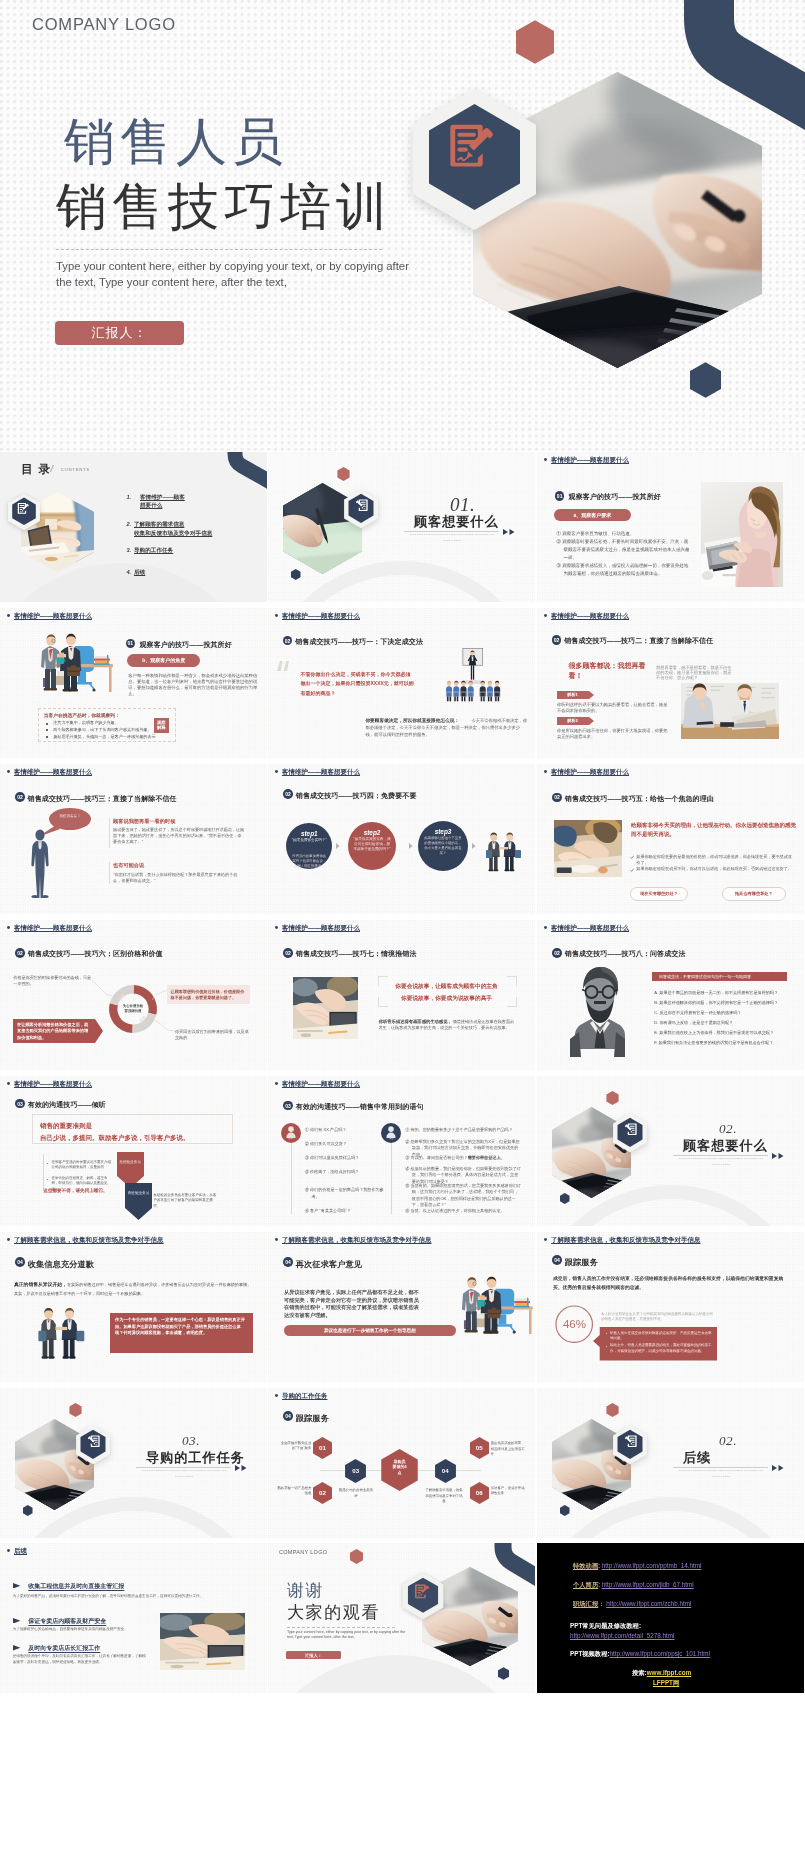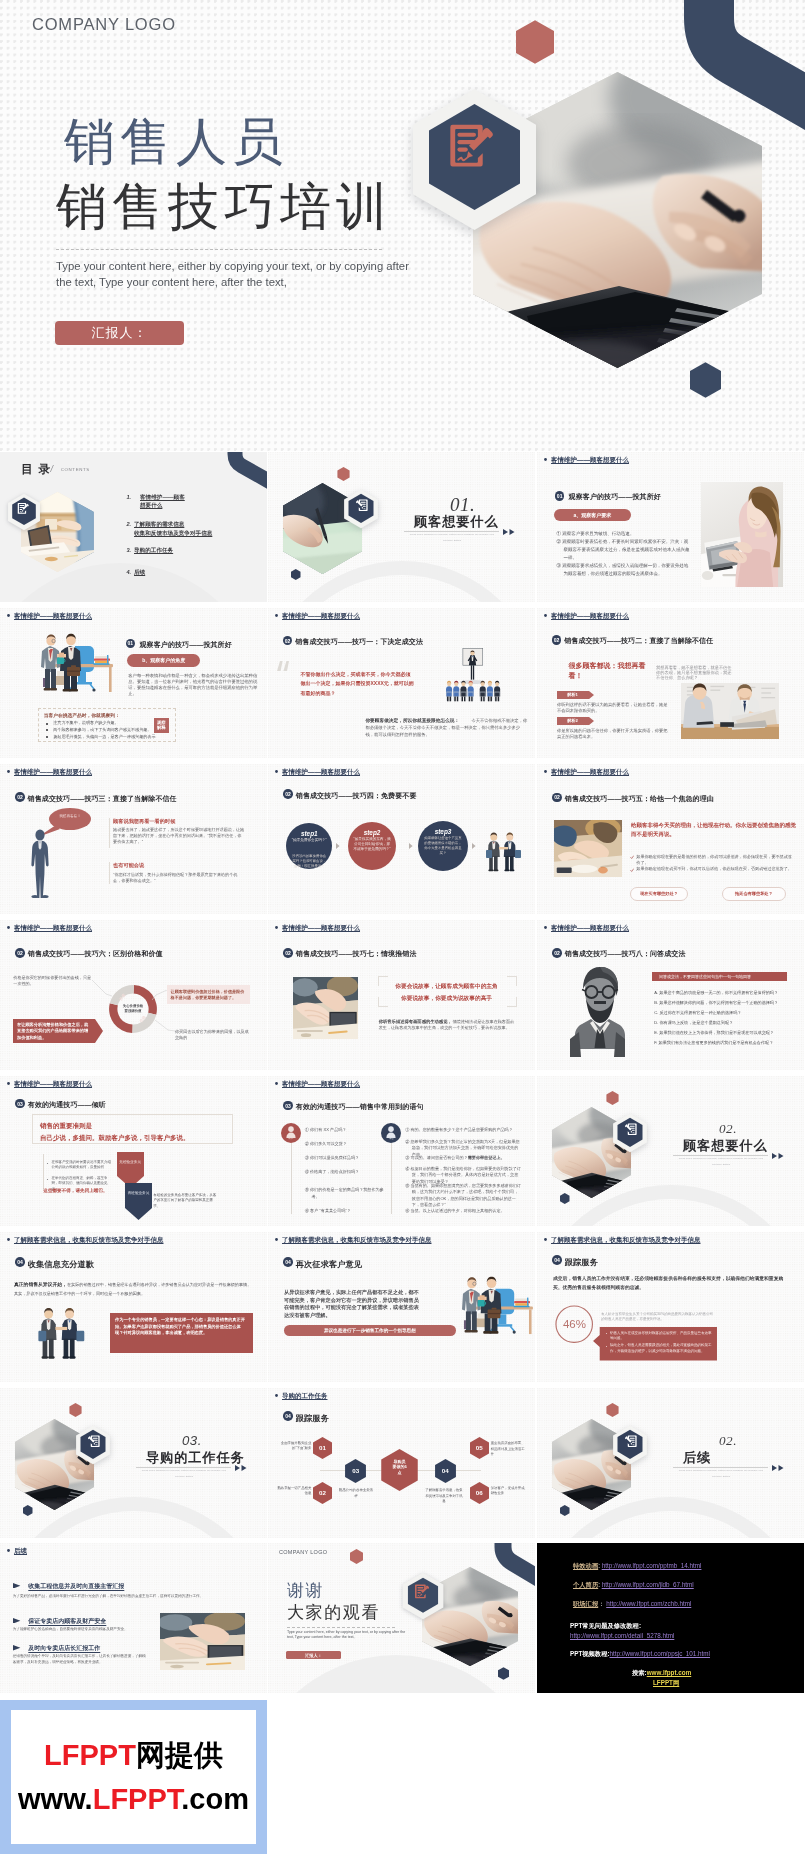--- a/index.html
+++ b/index.html
@@ -1339,21 +1339,21 @@
 <div style="position:absolute;left:69px;top:15px">
           <svg width="13" height="14" viewBox="0 0 100 115">
             <path d="M50 0 L100 28.75 L100 86.25 L50 115 L0 86.25 L0 28.75 Z" fill="#b96a63"></path>
           </svg>
         </div>
 <div style="position:absolute;left:23px;top:117px">
           <svg width="9.5" height="11" viewBox="0 0 100 115">
             <path d="M50 0 L100 28.75 L100 86.25 L50 115 L0 86.25 L0 28.75 Z" fill="#33405a"></path>
           </svg>
         </div>
-<div style="position:absolute;left:182px;top:44.5px;font-size:13.2px;line-height:15px;color:#3f3f42;white-space:nowrap;font-style:italic;font-family:Liberation Sans, sans-serif;letter-spacing:.5px;">03.</div>
+<div style="position:absolute;left:182px;top:44.5px;font-size:13.2px;line-height:15px;color:#3f3f42;white-space:nowrap;font-style:italic;font-family:Liberation Serif, serif;letter-spacing:.5px;">03.</div>
 <div style="position:absolute;left:146px;top:61.5px;font-size:13.2px;line-height:16px;color:#2c2c30;font-weight:bold;white-space:nowrap;letter-spacing:0.9px;">导购的工作任务</div>
 <div style="position:absolute;left:136px;top:78.7px;width:95px;height:0px;box-sizing:border-box;border-top:.6px solid #d0d0d0;"></div>
 <div style="position:absolute;left:138px;top:80.4px;font-size:2.5px;line-height:5.4px;color:#b6b6ba;width:92px;text-align:center;">Pleas oPPT Nangede for company editors oPPT Nangede for company eion company EditPs</div>
 <svg style="position:absolute;left:235px;top:76.5px" width="12" height="6" viewBox="0 0 12 6">
           <path d="M0 0 L5 3 L0 6 Z" fill="#33405a"></path>
           <path d="M6.5 0 L11.5 3 L6.5 6 Z" fill="#33405a"></path>
         </svg>
 </div>
 
 <div class="slide" style="left:268px;top:1388px">
@@ -1737,19 +1737,13 @@
 <div class="lk" style="left:36px;top:37px"><span class="lab">个人简历</span><span style="color:#fff">: </span><span class="url">http://www.lfppt.com/jldb_67.html</span></div>
 <div class="lk" style="left:36px;top:56px"><span class="lab">职场汇报</span><span style="color:#fff">： </span><span class="url">http://www.lfppt.com/zchb.html</span></div>
 <div class="lk" style="left:33px;top:78px"><span class="labw">PPT常见问题及修改教程:</span></div>
 <div class="lk" style="left:33px;top:88px"><span class="url">http://www.lfppt.com/detail_5278.html</span></div>
 <div class="lk" style="left:33px;top:106px"><span class="labw">PPT视频教程:</span><span class="url">http://www.lfppt.com/ppsjc_101.html</span></div>
 <div class="lk" style="left:95px;top:125px"><span class="labw">搜索:</span><span class="ylw">www.lfppt.com</span></div>
 <div class="lk" style="left:116px;top:135px"><span class="ylw">LFPPT网</span></div>
 </div>
 </div>
 
-<div class="wm">
-      <div class="wm-inner">
-        <div class="wm-l1"><span class="wm-red">LFPPT</span><span>网提供</span></div>
-        <div class="wm-l2"><span>www.</span><span class="wm-red">LFPPT</span><span>.com</span></div>
-      </div>
-    </div>
 </div>
 
 </body></html>

